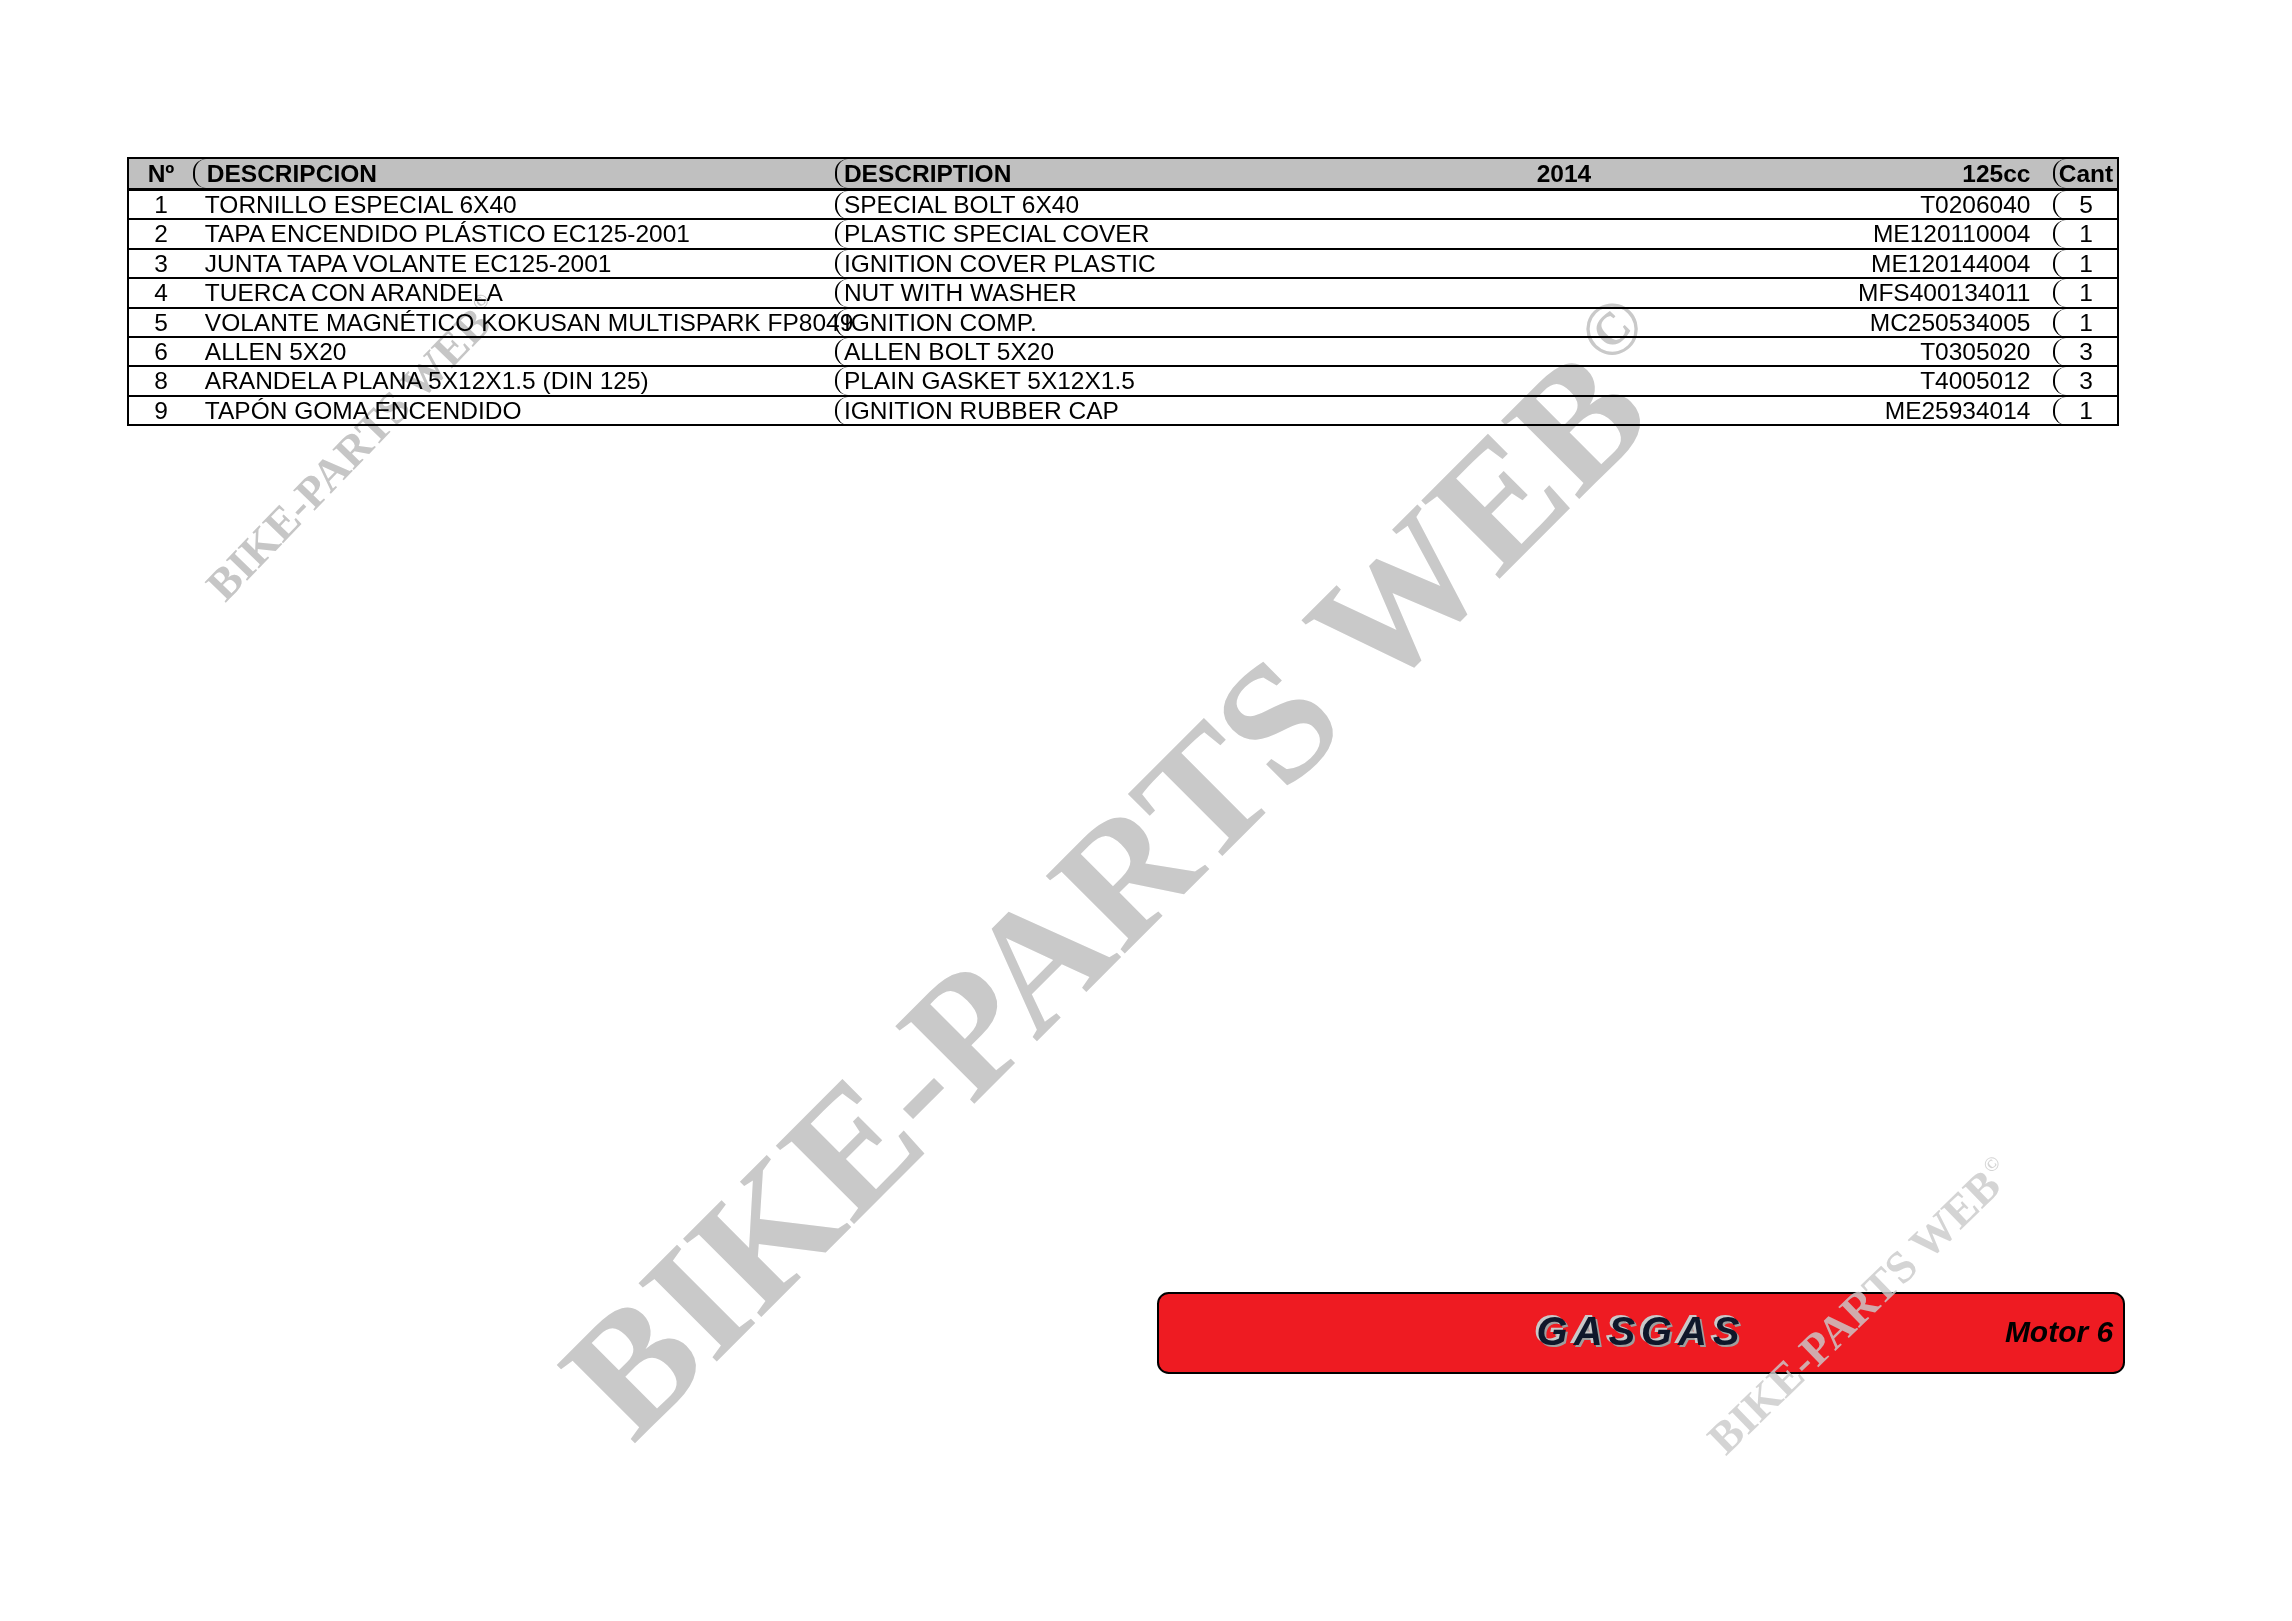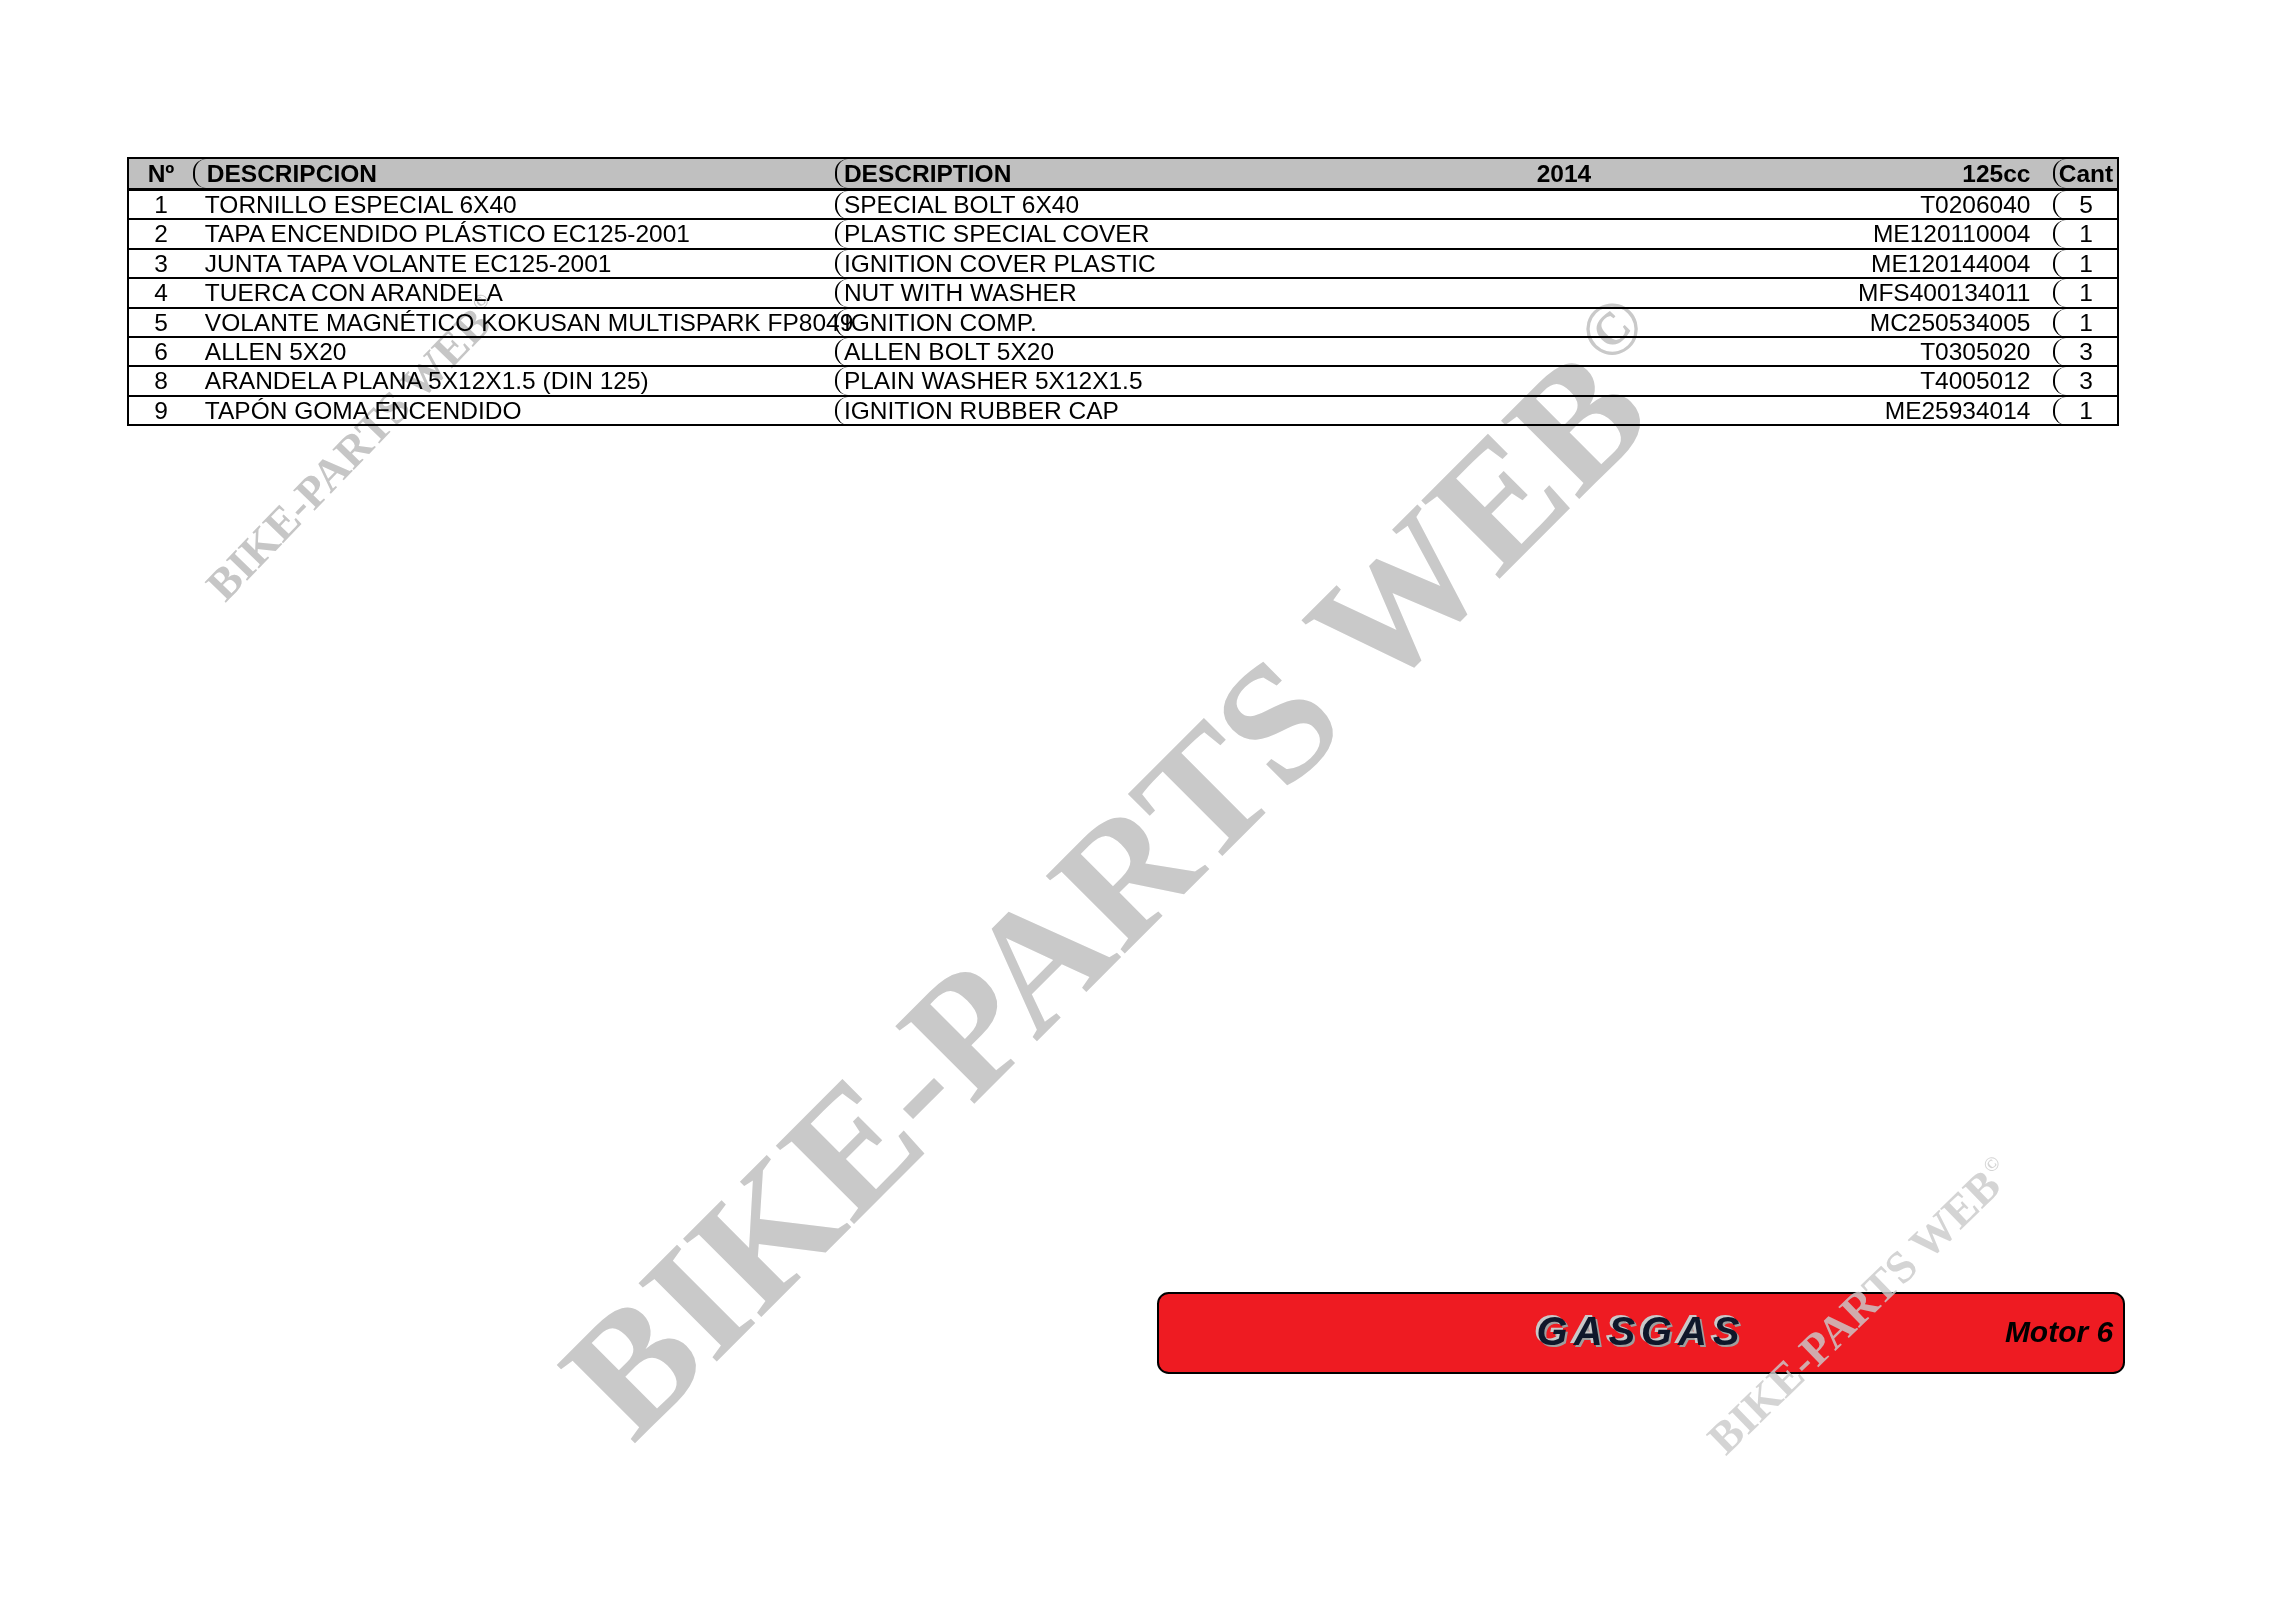--- a/index.html
+++ b/index.html
@@ -186,21 +186,21 @@
     <div class="cell c-esp">ALLEN 5X20</div>
     <div class="cell c-desc">ALLEN BOLT 5X20</div>
     <div class="cell c-year"></div>
     <div class="cell c-part">T0305020</div>
     <div class="cell c-qty">3</div>
   </div>
 
   <div class="t-row">
     <div class="cell c-num">8</div>
     <div class="cell c-esp">ARANDELA PLANA 5X12X1.5 (DIN 125)</div>
-    <div class="cell c-desc">PLAIN WASHER 5X12X1.5</div>
+    <div class="cell c-desc">PLAIN GASKET 5X12X1.5</div>
     <div class="cell c-year"></div>
     <div class="cell c-part">T4005012</div>
     <div class="cell c-qty">3</div>
   </div>
 
   <div class="t-row">
     <div class="cell c-num">9</div>
     <div class="cell c-esp">TAPÓN GOMA ENCENDIDO</div>
     <div class="cell c-desc">IGNITION RUBBER CAP</div>
     <div class="cell c-year"></div>

